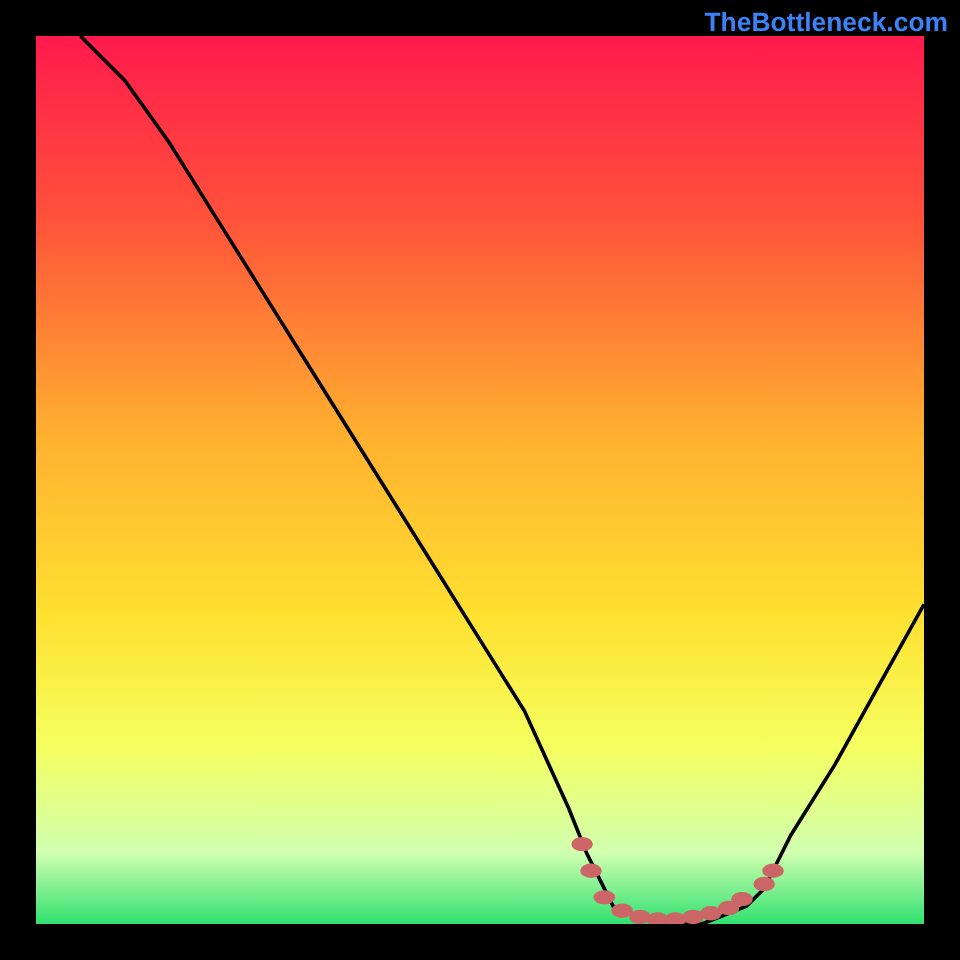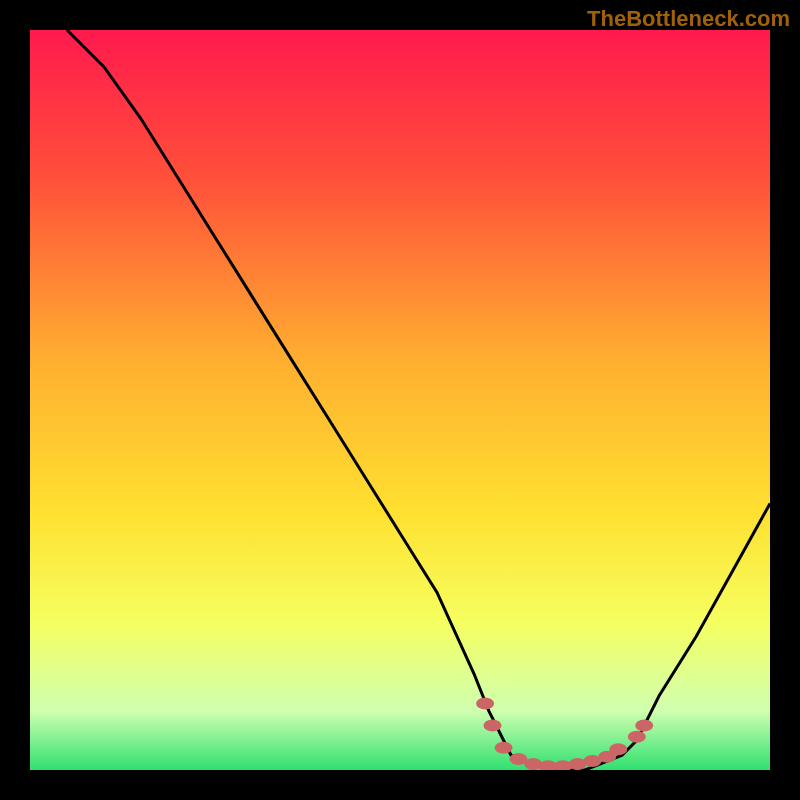--- a/index.html
+++ b/index.html
@@ -11,21 +11,21 @@
     position: relative;
     overflow: hidden;
   }
   .watermark {
     position: absolute;
     top: 6px;
     right: 10px;
     font-family: Arial, sans-serif;
     font-size: 22px;
     font-weight: bold;
-    color: #a16207;
+    color: #3b82f6;
     z-index: 10;
   }
   .plot-area {
     position: absolute;
     left: 30px;
     top: 30px;
     width: 740px;
     height: 740px;
   }
   svg {

